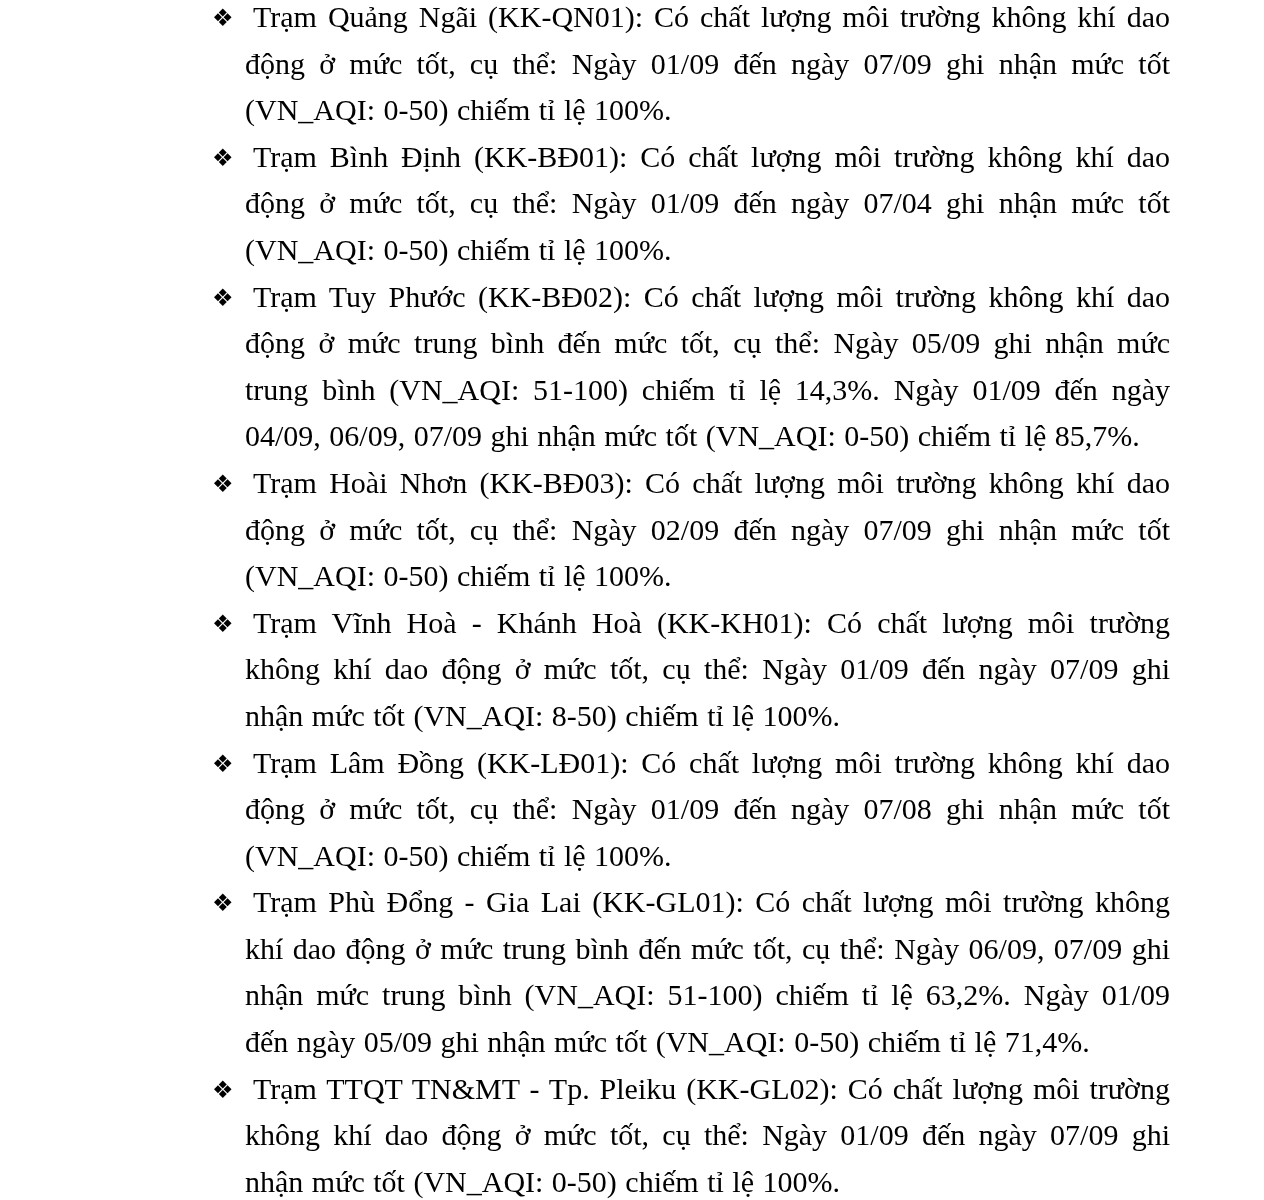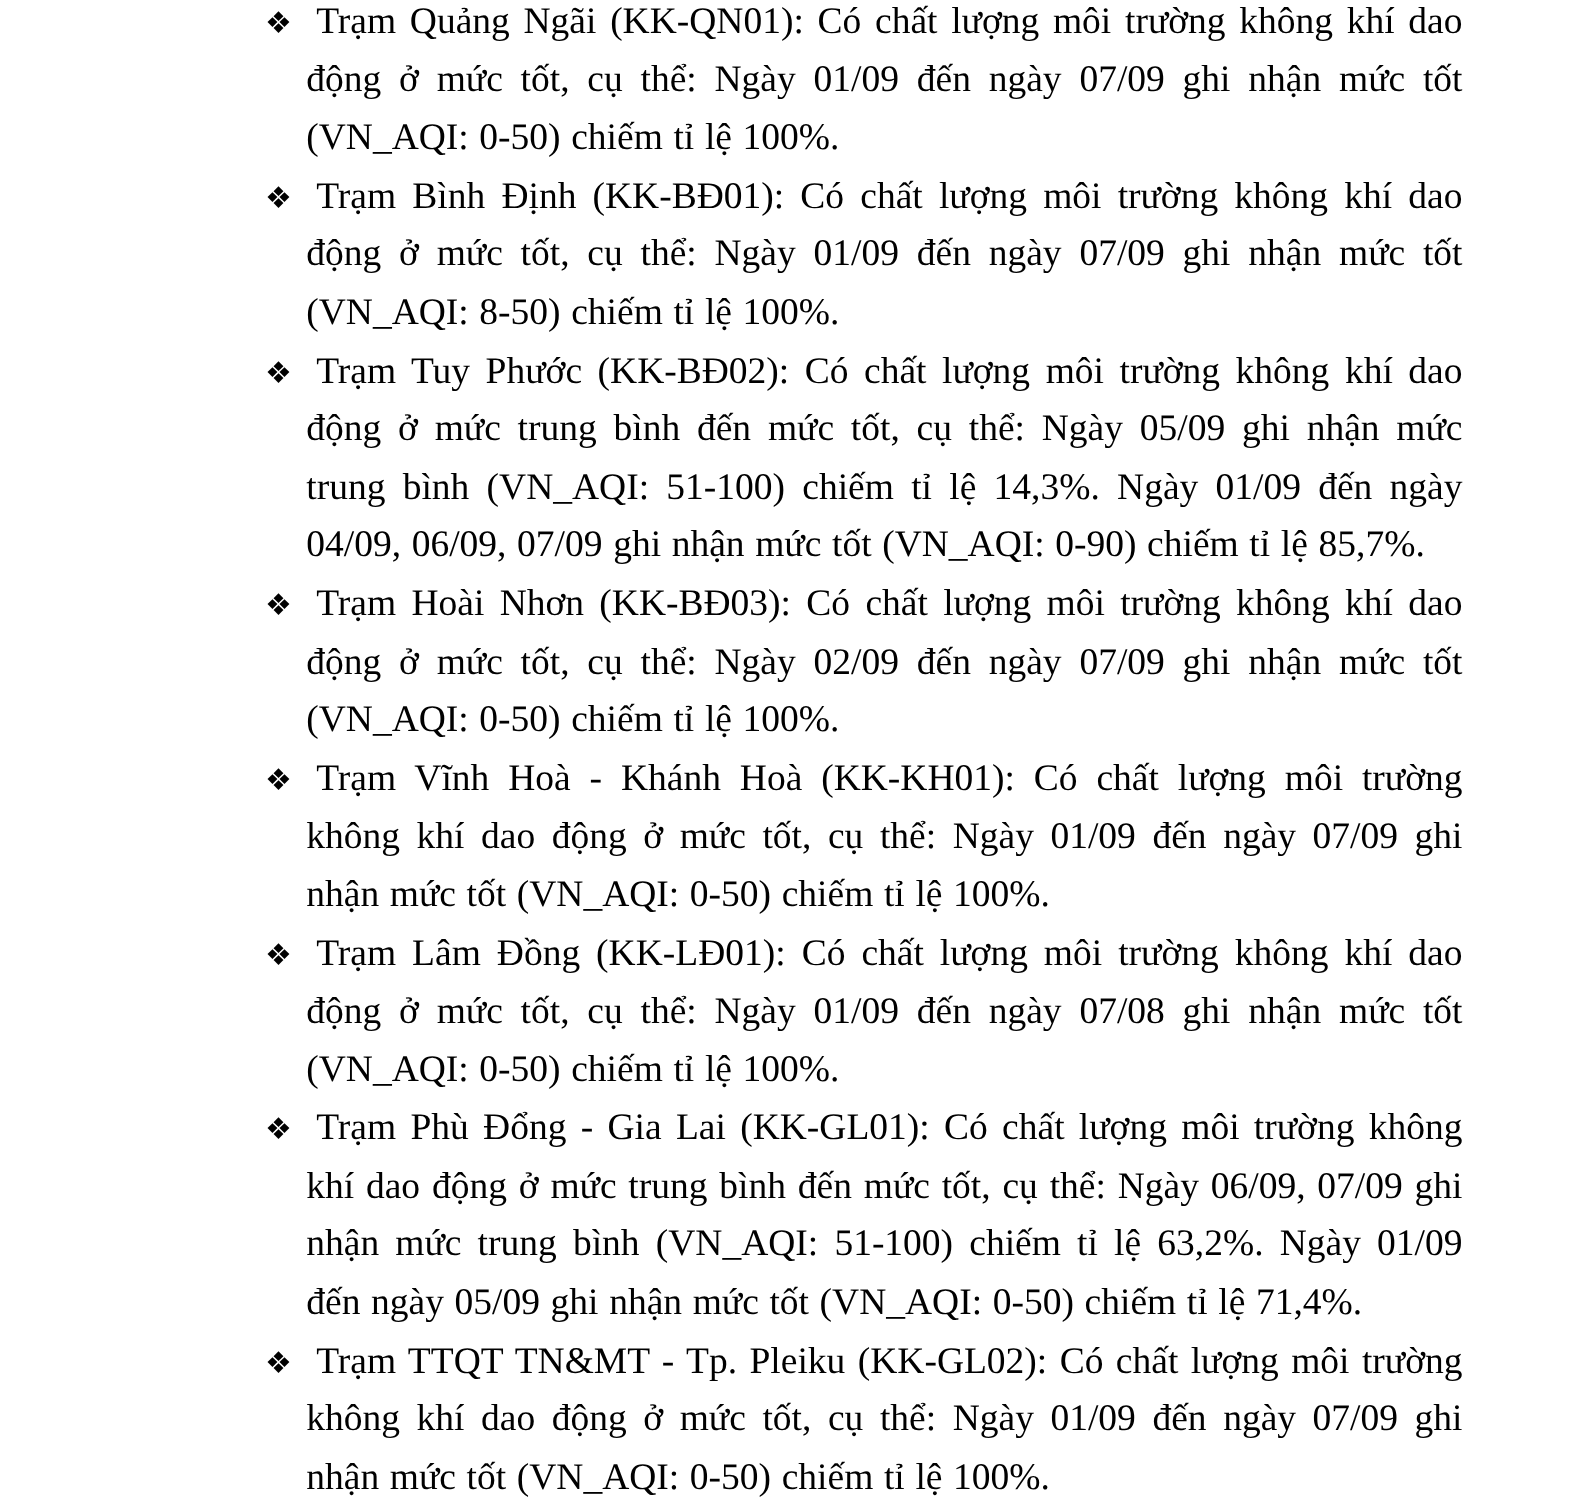--- a/index.html
+++ b/index.html
@@ -53,36 +53,36 @@
 <div class="page">
   <div class="bullet-list">
 
     <div class="bullet-item">
       <span class="bullet-marker">❖</span>
       <p class="item-text">Trạm Quảng Ngãi (KK-QN01): Có chất lượng môi trường không khí dao động ở mức tốt, cụ thể: Ngày 01/09 đến ngày 07/09 ghi nhận mức tốt (VN_AQI: 0-50) chiếm tỉ lệ 100%.</p>
     </div>
 
     <div class="bullet-item">
       <span class="bullet-marker">❖</span>
-      <p class="item-text">Trạm Bình Định (KK-BĐ01): Có chất lượng môi trường không khí dao động ở mức tốt, cụ thể: Ngày 01/09 đến ngày 07/09 ghi nhận mức tốt (VN_AQI: 8-50) chiếm tỉ lệ 100%.</p>
+      <p class="item-text">Trạm Bình Định (KK-BĐ01): Có chất lượng môi trường không khí dao động ở mức tốt, cụ thể: Ngày 01/09 đến ngày 07/04 ghi nhận mức tốt (VN_AQI: 0-50) chiếm tỉ lệ 100%.</p>
     </div>
 
     <div class="bullet-item">
       <span class="bullet-marker">❖</span>
-      <p class="item-text">Trạm Tuy Phước (KK-BĐ02): Có chất lượng môi trường không khí dao động ở mức trung bình đến mức tốt, cụ thể: Ngày 05/09 ghi nhận mức trung bình (VN_AQI: 51-100) chiếm tỉ lệ 14,3%. Ngày 01/09 đến ngày 04/09, 06/09, 07/09 ghi nhận mức tốt (VN_AQI: 0-90) chiếm tỉ lệ 85,7%.</p>
+      <p class="item-text">Trạm Tuy Phước (KK-BĐ02): Có chất lượng môi trường không khí dao động ở mức trung bình đến mức tốt, cụ thể: Ngày 05/09 ghi nhận mức trung bình (VN_AQI: 51-100) chiếm tỉ lệ 14,3%. Ngày 01/09 đến ngày 04/09, 06/09, 07/09 ghi nhận mức tốt (VN_AQI: 0-50) chiếm tỉ lệ 85,7%.</p>
     </div>
 
     <div class="bullet-item">
       <span class="bullet-marker">❖</span>
       <p class="item-text">Trạm Hoài Nhơn (KK-BĐ03): Có chất lượng môi trường không khí dao động ở mức tốt, cụ thể: Ngày 02/09 đến ngày 07/09 ghi nhận mức tốt (VN_AQI: 0-50) chiếm tỉ lệ 100%.</p>
     </div>
 
     <div class="bullet-item">
       <span class="bullet-marker">❖</span>
-      <p class="item-text">Trạm Vĩnh Hoà - Khánh Hoà (KK-KH01): Có chất lượng môi trường không khí dao động ở mức tốt, cụ thể: Ngày 01/09 đến ngày 07/09 ghi nhận mức tốt (VN_AQI: 0-50) chiếm tỉ lệ 100%.</p>
+      <p class="item-text">Trạm Vĩnh Hoà - Khánh Hoà (KK-KH01): Có chất lượng môi trường không khí dao động ở mức tốt, cụ thể: Ngày 01/09 đến ngày 07/09 ghi nhận mức tốt (VN_AQI: 8-50) chiếm tỉ lệ 100%.</p>
     </div>
 
     <div class="bullet-item">
       <span class="bullet-marker">❖</span>
       <p class="item-text">Trạm Lâm Đồng (KK-LĐ01): Có chất lượng môi trường không khí dao động ở mức tốt, cụ thể: Ngày 01/09 đến ngày 07/08 ghi nhận mức tốt (VN_AQI: 0-50) chiếm tỉ lệ 100%.</p>
     </div>
 
     <div class="bullet-item">
       <span class="bullet-marker">❖</span>
       <p class="item-text">Trạm Phù Đổng - Gia Lai (KK-GL01): Có chất lượng môi trường không khí dao động ở mức trung bình đến mức tốt, cụ thể: Ngày 06/09, 07/09 ghi nhận mức trung bình (VN_AQI: 51-100) chiếm tỉ lệ 63,2%. Ngày 01/09 đến ngày 05/09 ghi nhận mức tốt (VN_AQI: 0-50) chiếm tỉ lệ 71,4%.</p>

